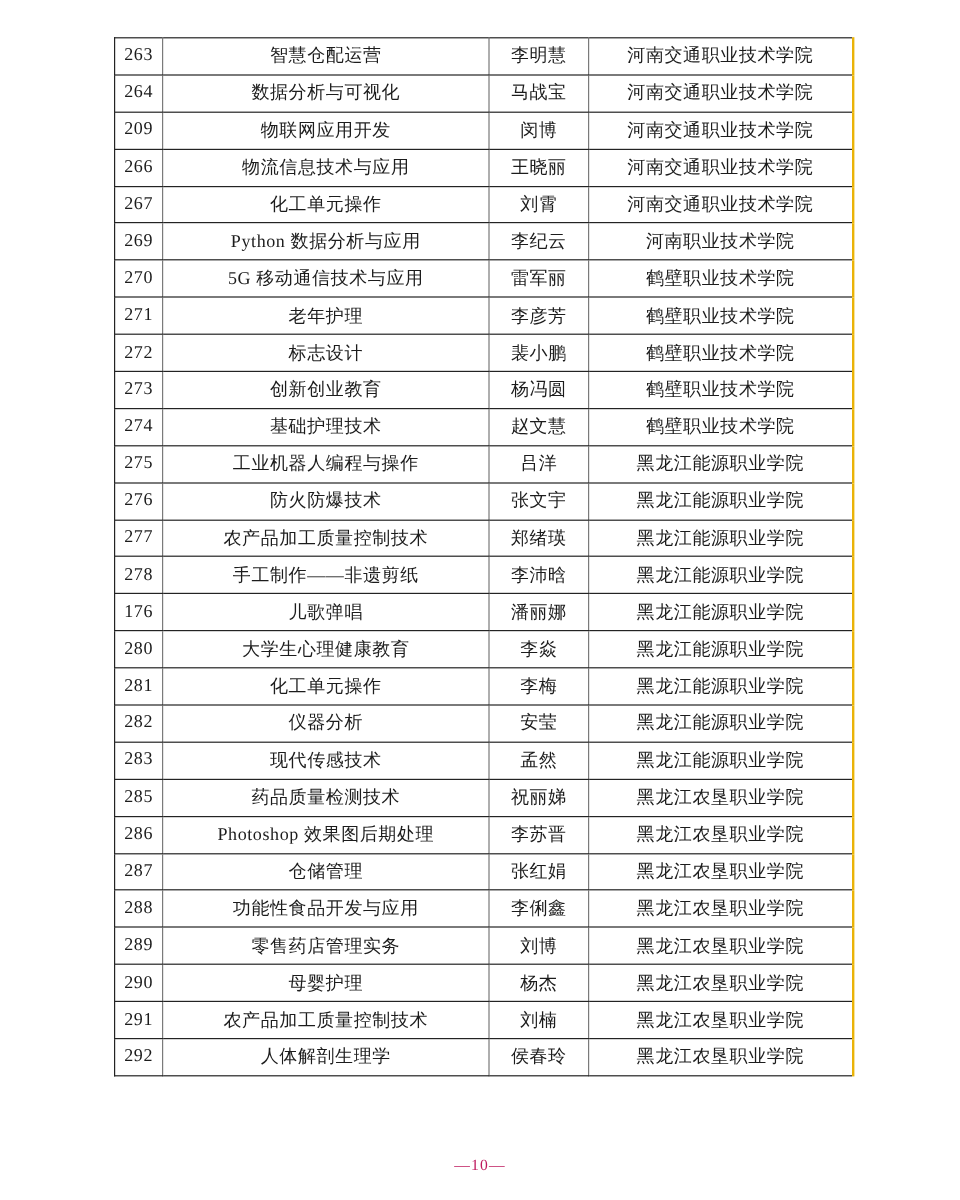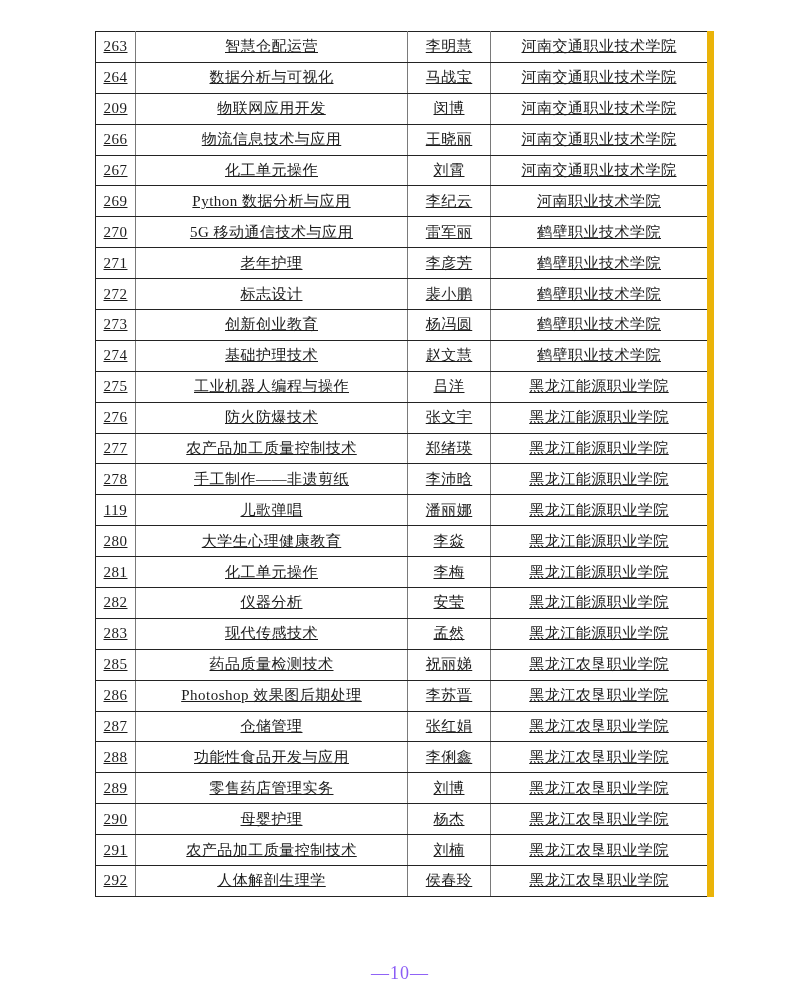--- a/index.html
+++ b/index.html
@@ -16,50 +16,49 @@
     color: #1c1c1c;
     overflow: hidden;
   }
   table.course-table {
     position: absolute;
     left: 95px;
     top: 31px;
     width: 615px;
     border-collapse: collapse;
     table-layout: fixed;
-    text-decoration: underline;
   }
   table.course-table td {
     border-top: 1px solid #232323;
     border-bottom: 1px solid #232323;
     border-left: 1px solid #7a7a7a;
     border-right: 1px solid #7a7a7a;
     height: 29.9px;
     padding: 0 4px;
     text-align: center;
     vertical-align: middle;
     font-size: 15px;
     letter-spacing: 0.5px;
     white-space: nowrap;
     overflow: hidden;
   }
   table.course-table td:first-child { border-left: 1px solid #232323; }
-  table.course-table td:last-child  { border-right: 7px solid #eab308; }
+  table.course-table td:last-child  { border-right: 2px solid #eab308; }
   .c-num { width: 40px; font-size: 15px; letter-spacing: 0; }
   .c-course { width: 272px; }
   .c-teacher { width: 83px; }
   .c-inst { width: 220px; }
   .footer {
     position: absolute;
     left: 0;
     width: 100%;
     top: 963px;
     text-align: center;
-    font-size: 18px;
-    color: #8b5cf6;
+    font-size: 13px;
+    color: #be185d;
     letter-spacing: 1px;
   }
 </style>
 </head>
 <body>
 
 <div class="page">
   <table class="course-table">
     <colgroup>
       <col style="width:40px">
@@ -152,21 +151,21 @@
     <td class="c-teacher">郑绪瑛</td>
     <td class="c-inst">黑龙江能源职业学院</td>
   </tr>
         <tr>
     <td class="c-num">278</td>
     <td class="c-course">手工制作——非遗剪纸</td>
     <td class="c-teacher">李沛晗</td>
     <td class="c-inst">黑龙江能源职业学院</td>
   </tr>
         <tr>
-    <td class="c-num">119</td>
+    <td class="c-num">176</td>
     <td class="c-course">儿歌弹唱</td>
     <td class="c-teacher">潘丽娜</td>
     <td class="c-inst">黑龙江能源职业学院</td>
   </tr>
         <tr>
     <td class="c-num">280</td>
     <td class="c-course">大学生心理健康教育</td>
     <td class="c-teacher">李焱</td>
     <td class="c-inst">黑龙江能源职业学院</td>
   </tr>

